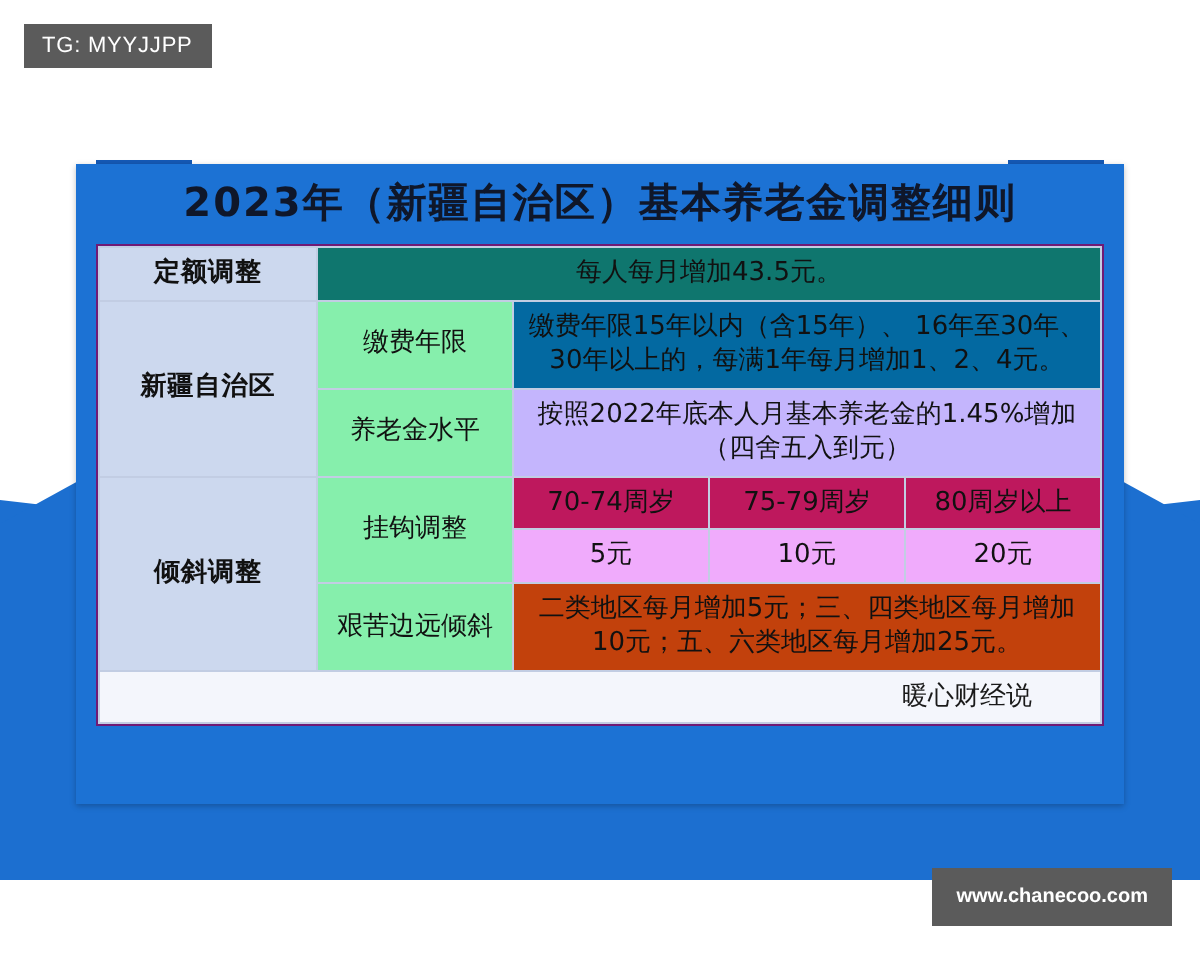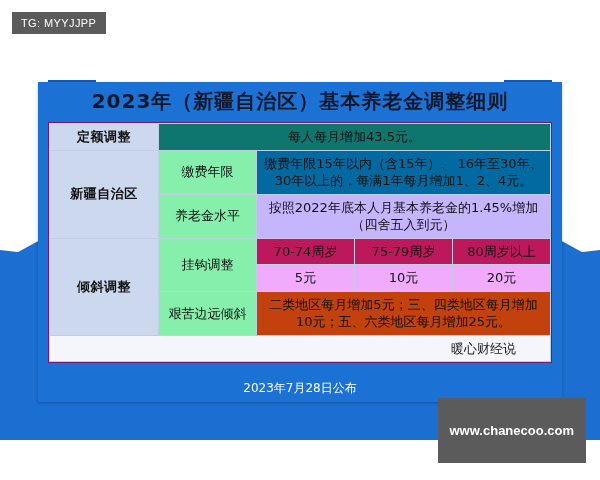--- a/index.html
+++ b/index.html
@@ -39,23 +39,23 @@
     font-family: "Liberation Sans", sans-serif;
   }
 
   
   #site-badge {
     position: absolute;
     right: 14px;
     bottom: 17px;
     background: #5b5b5b;
     color: #ffffff;
-    font-size: 13px;
+    font-size: 10px;
     font-weight: bold;
-    padding: 25px 12px;
+    padding: 9px 12px;
     z-index: 30;
     font-family: "Liberation Sans", sans-serif;
     text-align: right;
   }
 
   
   #card {
     position: absolute;
     left: 38px;
     top: 82px;
@@ -219,16 +219,15 @@
         </tr>
 
         <tr id="sign-row">
           <td colspan="5">暖心财经说</td>
         </tr>
 
       </tbody>
     </table>
   </div>
 
-  <div id="card-footer">2023年7月28日公布</div>
 </div>
 
 <div id="site-badge">www.chanecoo.com</div>
 
 </body></html>

